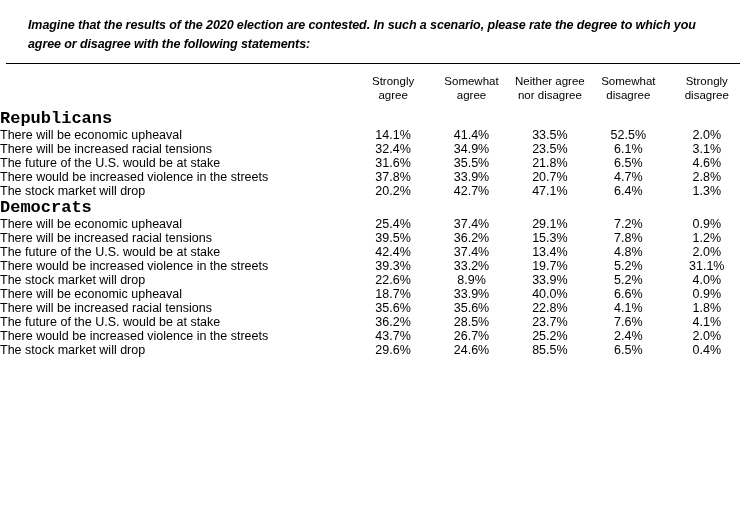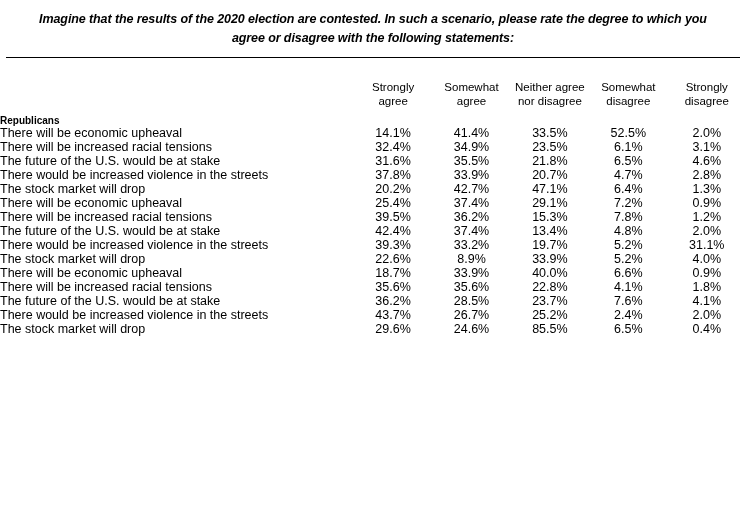--- a/index.html
+++ b/index.html
@@ -18,55 +18,56 @@
     position: relative;
     width: 746px;
     height: 519px;
     box-sizing: border-box;
   }
   .title {
     font-style: italic;
     font-weight: bold;
     font-size: 12.5px;
     line-height: 1.55;
-    text-align: center;
-    padding: 10px 28px 8px 28px;
+    text-align: left;
+    padding: 16px 28px 8px 28px;
     letter-spacing: -0.1px;
   }
   .rule {
     border-top: 1px solid #000000;
     margin: 0 6px 0 6px;
   }
   table.survey {
     border-collapse: collapse;
     width: 100%;
     table-layout: fixed;
-    margin-top: 22px;
+    margin-top: 10px;
   }
   table.survey th,
   table.survey td {
     padding: 0;
     vertical-align: bottom;
   }
   col.c-label { width: 352px; }
   col.c-val { width: 78px; }
   .hdr-cell {
     font-size: 11.5px;
     text-align: center;
     line-height: 1.25;
     padding-bottom: 6px;
     font-weight: normal;
   }
   .hdr-cell .l2 { display: block; }
   .group-row td {
     font-weight: bold;
-    font-size: 10px;
+    font-size: 17px;
     padding-top: 10px;
     padding-bottom: 2px;
     padding-left: 18px;
+    font-family: Liberation Mono, monospace;
   }
   .group-row.first td {
     padding-top: 6px;
   }
   .stmt {
     font-size: 12.5px;
     padding-left: 24px;
     padding-top: 1.5px;
     padding-bottom: 1.5px;
     white-space: nowrap;
@@ -160,20 +161,23 @@
       </tr>
       <tr>
         <td class="stmt">The stock market will drop</td>
         <td class="val">20.2%</td>
         <td class="val">42.7%</td>
         <td class="val">47.1%</td>
         <td class="val">6.4%</td>
         <td class="val">1.3%</td>
       </tr>
 
+      <tr class="group-row">
+        <td colspan="6">Democrats</td>
+      </tr>
       <tr>
         <td class="stmt">There will be economic upheaval</td>
         <td class="val">25.4%</td>
         <td class="val">37.4%</td>
         <td class="val">29.1%</td>
         <td class="val">7.2%</td>
         <td class="val">0.9%</td>
       </tr>
       <tr>
         <td class="stmt">There will be increased racial tensions</td>

